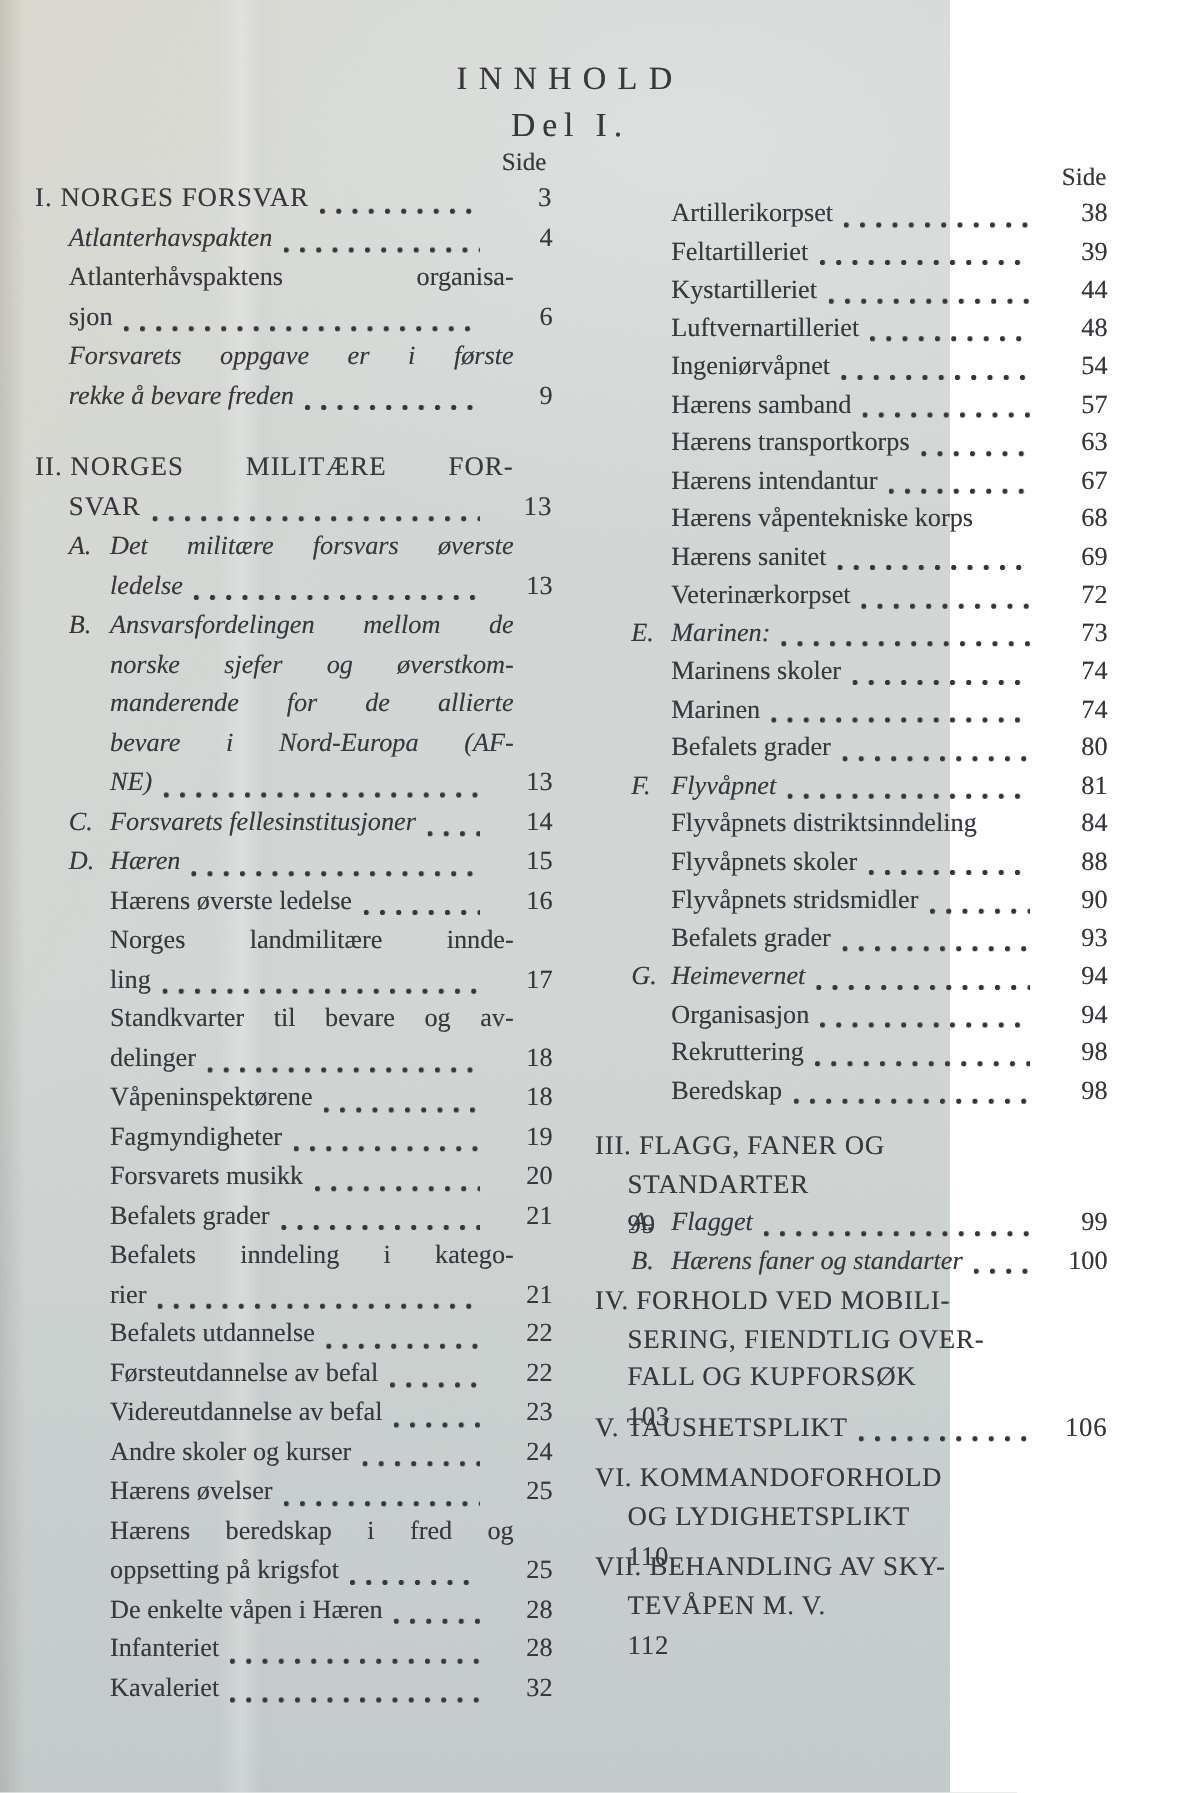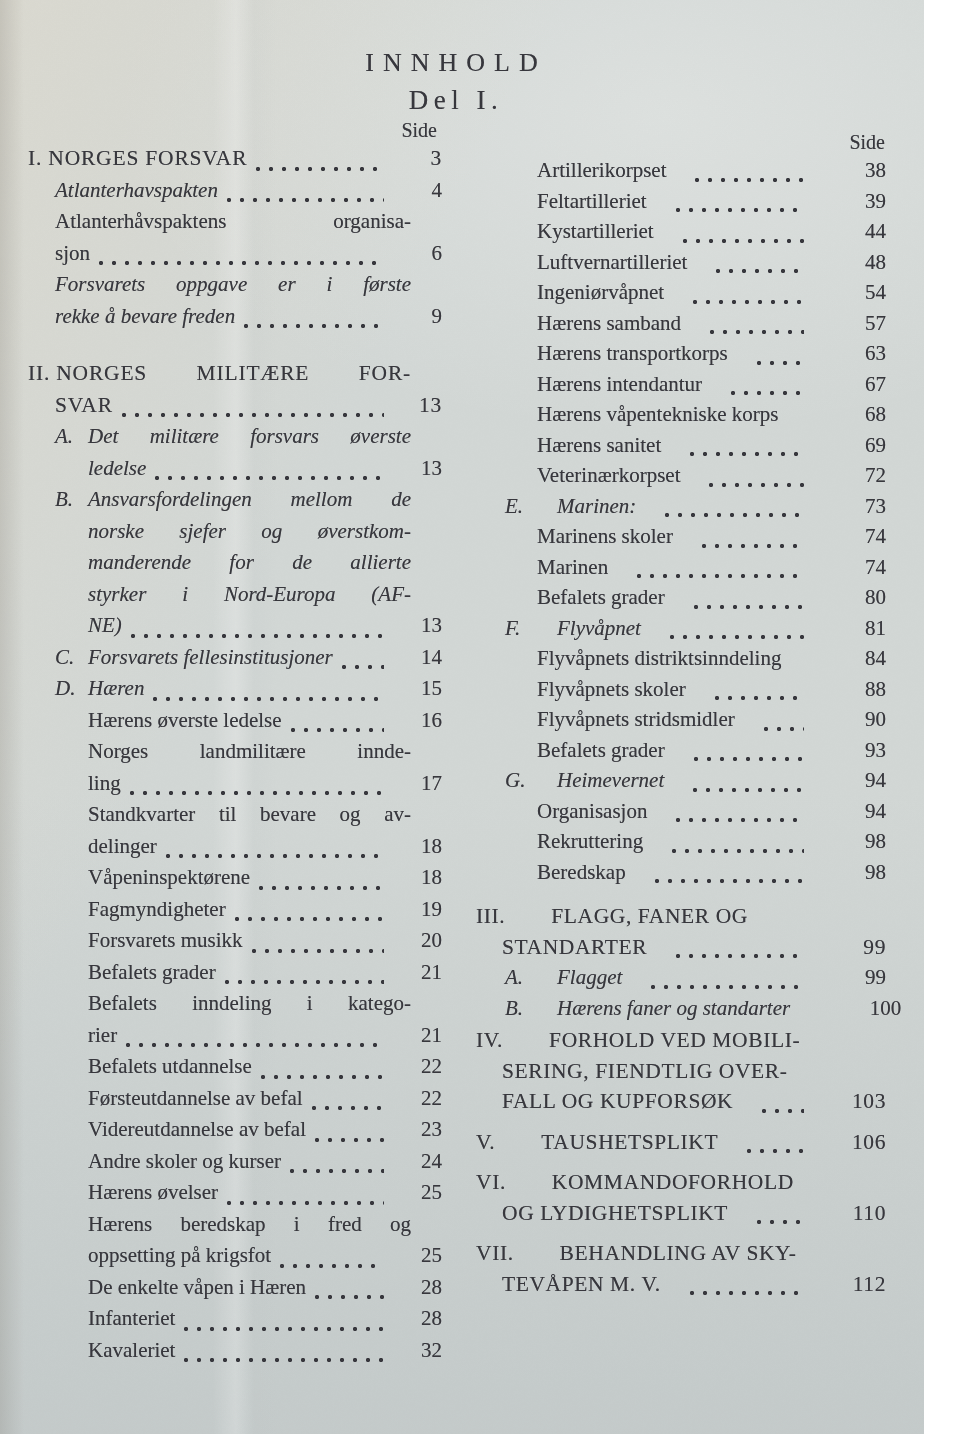--- a/index.html
+++ b/index.html
@@ -6,21 +6,21 @@
     --paper:#d2d7d5;
     --ink:#35353b;
   }
   html,body{margin:0;padding:0;}
   body{
     width:960px;height:1434px;overflow:hidden;
     font-family:"Liberation Serif","DejaVu Serif",serif;
     color:var(--ink);
   }
   .page{
-    position:relative;width:924px;height:1434px;
+    position:relative;width:760px;height:1434px;
     background:
       linear-gradient(to right, rgba(104,96,84,0.18), rgba(104,96,84,0) 2.6%),
       linear-gradient(to right, transparent 23%, rgba(255,255,255,0.22) 25.5%, rgba(186,192,192,0.10) 27.5%, transparent 30%),
       linear-gradient(118deg, rgba(226,219,203,0.50) 0%, rgba(226,219,203,0) 34%),
       radial-gradient(900px 520px at 72% 8%, rgba(241,243,241,0.35), rgba(241,243,241,0) 62%),
       linear-gradient(to bottom, rgba(170,180,184,0) 55%, rgba(146,158,164,0.22) 100%),
       var(--paper);
   }
   .grain{position:absolute;inset:0;width:100%;height:100%;opacity:.38;pointer-events:none;}
   .header-title{
@@ -32,21 +32,21 @@
     font-size:27px;letter-spacing:5.5px;
   }
   .side-label{position:absolute;font-size:20px;}
   .side-label.sl-left{top:119px;left:330px;width:107px;text-align:right;}
   .side-label.sl-right{top:131px;left:778px;width:107px;text-align:right;}
   .col{position:absolute;font-size:21px;}
   .col-left{top:146px;left:28px;width:414px;}
   .col-right{top:158px;left:476px;width:410px;}
   .row{display:flex;align-items:baseline;white-space:nowrap;}
   .col-left .row{height:31.5px;}
-  .col-right .row{height:30.5px;gap:20px;}
+  .col-right .row{height:30.5px;}
   .row .label{flex:0 0 auto;}
   .row .text{flex:0 0 auto;}
   .row .num{flex:0 0 48px;text-align:right;}
   .col-right .row .num{flex:0 0 52px;}
   .row .leader{
     flex:1 1 auto;align-self:flex-end;height:4px;
     margin:0 10px 7px 9px;
     background-image:radial-gradient(circle at 2px 2px, var(--ink) 1.85px, rgba(0,0,0,0) 2.4px);
     background-size:13px 4px;background-repeat:repeat-x;background-position:left bottom;
   }
@@ -58,21 +58,21 @@
   .col-right .row.caps{font-size:21.5px;letter-spacing:0.6px;}
   .row.italic .text, .row.italic .label{font-style:italic;}
   
   .col-left .ind-h  {padding-left:0;}
   .col-left .ind-hc {padding-left:27px;}
   .col-left .ind-s1 {padding-left:27px;}
   .col-left .ind-s1l{padding-left:27px;}
   .col-left .ind-s2 {padding-left:60px;}
   .col-left .ind-s1l .label{min-width:33px;}
   .col-right .ind-h  {padding-left:0;}
-  .col-right .ind-hc {padding-left:26px;}
+  .col-right .ind-hc {padding-left:26px;flex-direction:column;}
   .col-right .ind-s1l{padding-left:29px;}
   .col-right .ind-s2 {padding-left:61px;}
   .col-right .ind-s1l .label{min-width:32px;}
   .txt{text-shadow:0 0 0.5px rgba(53,53,59,0.5);}
 </style>
 </head>
 <body>
 
 <div class="page">
   <div class="header-title txt">INNHOLD</div>
@@ -121,21 +121,21 @@
         <span class="label">B.</span>
         <span class="text">Ansvarsfordelingen mellom de</span>
       </div>
       <div class="row ind-s2 italic justify">
         <span class="text">norske sjefer og øverstkom-</span>
       </div>
       <div class="row ind-s2 italic justify">
         <span class="text">manderende for de allierte</span>
       </div>
       <div class="row ind-s2 italic justify">
-        <span class="text">styrker i Nord-Europa (AF-</span>
+        <span class="text">bevare i Nord-Europa (AF-</span>
       </div>
       <div class="row ind-s2 italic">
         <span class="text">NE)</span>
         <span class="leader"></span>
         <span class="num">13</span>
       </div>
       <div class="row ind-s1l italic">
         <span class="label">C.</span>
         <span class="text">Forsvarets fellesinstitusjoner</span>
         <span class="leader"></span>

